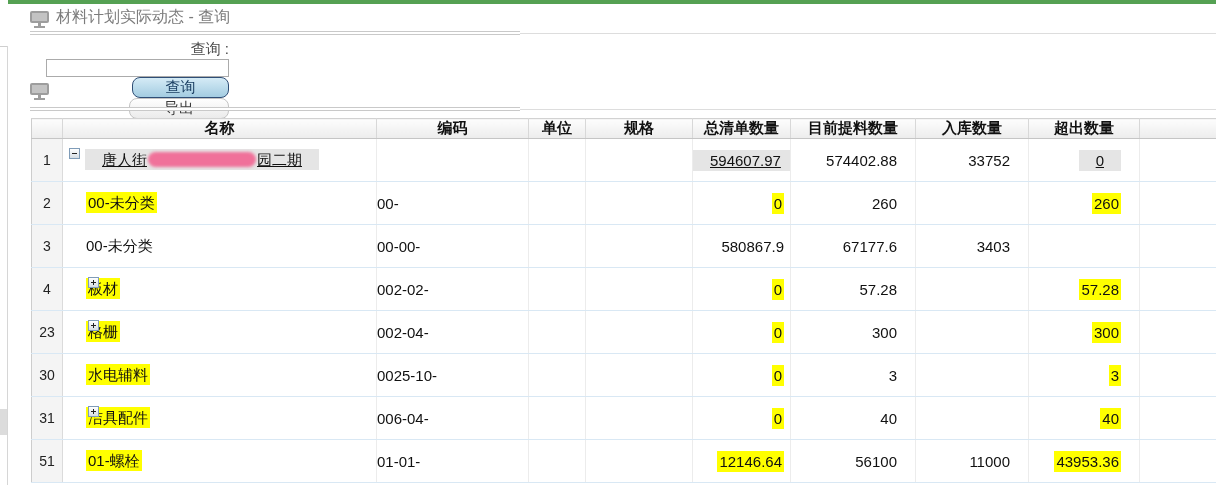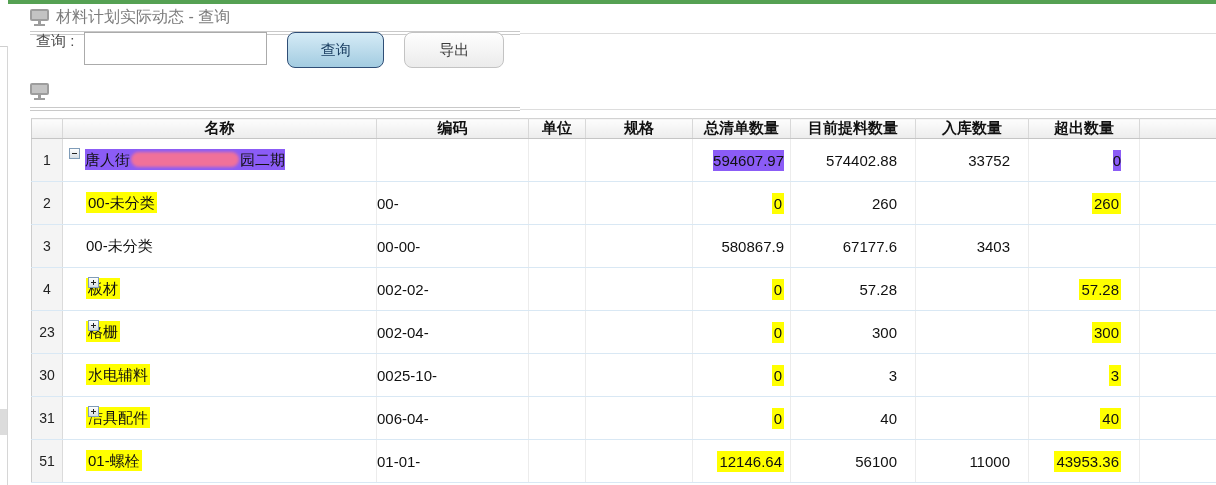--- a/index.html
+++ b/index.html
@@ -16,37 +16,37 @@
   .rail .rail-thumb { position:absolute; left:0; top:409px; width:7px; height:26px; background:#dcdcdc; }
 
   
   .greenbar { position:absolute; left:8px; top:0; right:0; height:4px; }
 
   .content { position:absolute; left:8px; top:4px; right:0; bottom:0; }
 
   
   .sec-title { position:absolute; left:22px; display:flex; align-items:center; gap:7px;
                font-size:16px; color:#7c7c7c; }
-  .sec-title.t1 { top:3px; }
+  .sec-title.t1 { top:3px;align-items:flex-end; }
   .sec-title.t2 { top:79px; }
   .mon-icon { display:inline-block; width:19px; height:17px; position:relative; }
   .mon-icon .scr { position:absolute; left:0; top:0; width:19px; height:12px; background:#9d9d9d; border-radius:2px; }
   .mon-icon .scr-in { position:absolute; left:2px; top:2px; width:15px; height:8px; background:#c3c3c3; }
   .mon-icon .stem { position:absolute; left:8px; top:12px; width:3px; height:3px; background:#9d9d9d; }
   .mon-icon .base { position:absolute; left:4px; top:15px; width:11px; height:2px; background:#9d9d9d; }
 
   
   .hr { position:absolute; left:0; right:0; height:5px; }
   .hr.h1 { top:26px; } .hr.h2 { top:102px; }
   .hr .full { position:absolute; left:22px; right:0; top:3px; border-top:1px solid #dddddd; }
   .hr .seg { position:absolute; left:22px; width:490px; top:1px; height:4px; background:#fff;
              border-top:1px solid #c9c9c9; border-bottom:1px solid #c9c9c9; }
 
   
-  .query-row { position:absolute; left:28px; top:28px; height:40px; display:flex; align-items:flex-start; }
+  .query-row { position:absolute; left:28px; top:36px; height:40px; display:flex; align-items:flex-end;flex-direction:column; }
   .query-label { font-size:15px; color:#4a4a4a; }
   .query-input { margin-left:10px; width:183px; height:33px; border:1px solid #ababab; background:#fff;
                  font-size:14px; padding:0 6px; font-family:"Liberation Sans",sans-serif; }
   .btn { height:36px; font-size:15px; font-family:"Liberation Sans",sans-serif; cursor:pointer;border-radius:8px; }
   .btn-search { margin-left:20px; width:97px; border:1px solid #2f4e76; color:#163a5e;
                 background:linear-gradient(#d5ebf6,#a3cce1); }
   .btn-export { margin-left:20px; width:100px; border:1px solid #c3c3c3; color:#3c3c3c;
                 background:linear-gradient(#fefefe,#ebebeb); }
 
   
@@ -63,21 +63,21 @@
   .grid td.c-rownum { background:#f4f4f4; border-left:1px solid #cdcdcd; border-right:1px solid #dbdbdb;
                       text-align:center; font-size:14px; color:#222; }
   .grid td.c-name { position:relative; }
   .grid td.c-name.lvl-root { padding-left:22px; }
   .grid td.c-name.lvl-child { padding-left:23px; }
   .grid td.c-code { padding-left:0; }
   .grid td.c-val { text-align:right; padding-right:18px; }
   .grid td.c-val.c-total { padding-right:6px; }
 
   .hl-yellow { background:#ffff00; padding:2px 2px; }
-  .hl-red { background:#8b5cf6; padding:2px 0; }
+  .hl-red { background:#e5e5e5; padding:2px 17px;text-decoration:underline; }
 
   .exp { position:absolute; top:9px; width:11px; height:11px; border:1px solid #7f9cb8;
          background:linear-gradient(#ffffff,#d5dde4); cursor:pointer; }
   .lvl-root .exp { left:6px; }
   .lvl-child .exp { left:25px; }
   .exp::before { content:''; position:absolute; left:2px; top:4px; width:5px; height:1px; background:#222; }
   .exp.plus::after { content:''; position:absolute; left:4px; top:2px; width:1px; height:5px; background:#222; }
 
   .blob { display:inline-block; width:108px; height:15px; background:#f0719a; border-radius:8px;
           filter:blur(1.5px); vertical-align:-2px; margin:0 1px; }

